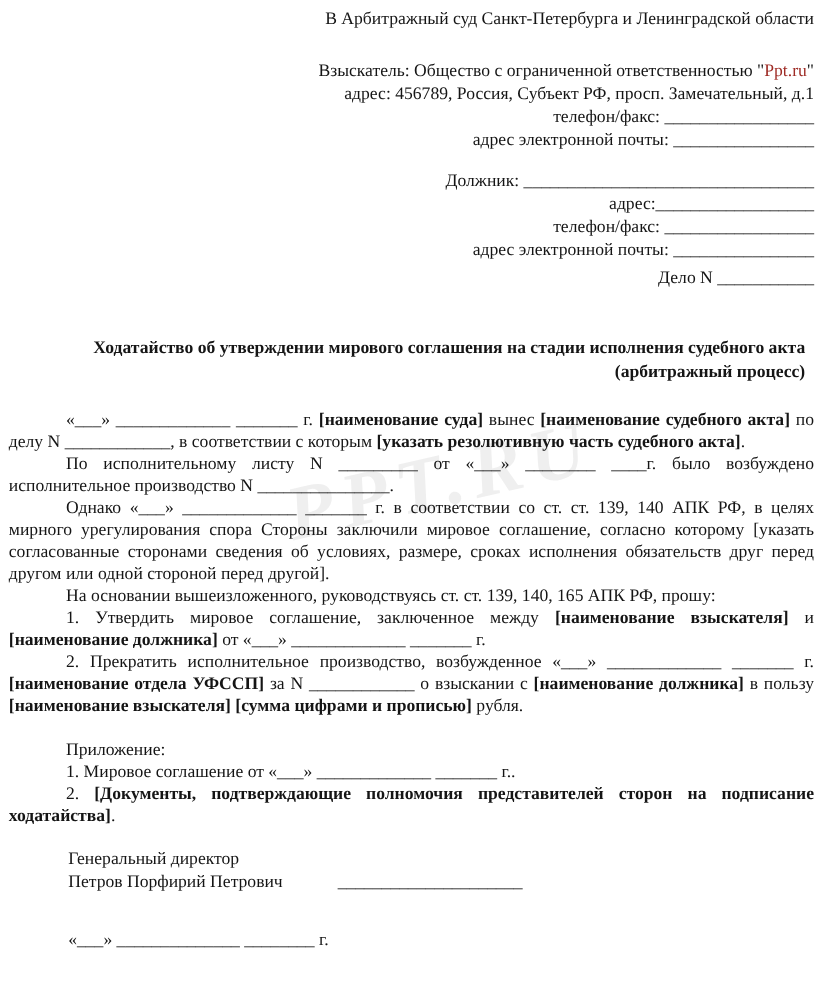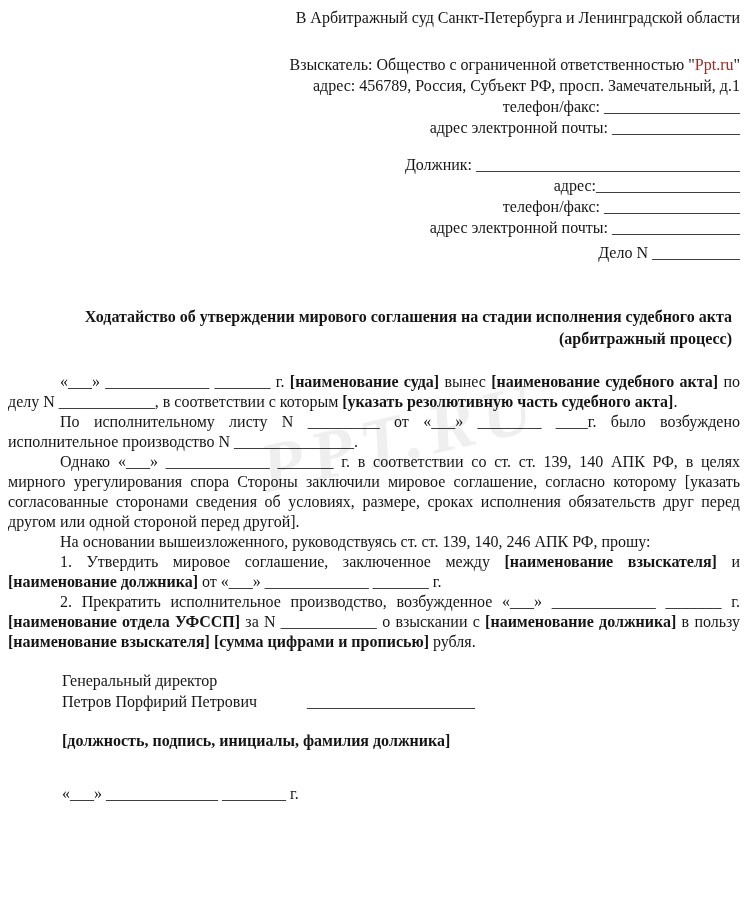--- a/index.html
+++ b/index.html
@@ -87,29 +87,33 @@
 
     <div class="doc-title">
       <div>Ходатайство об утверждении мирового соглашения на стадии исполнения судебного акта</div>
       <div>(арбитражный процесс)</div>
     </div>
 
     <div class="body-text">
       <p><span>«___» _____________ _______ г. </span><span class="seg-b">[наименование суда]</span><span> вынес </span><span class="seg-b">[наименование судебного акта]</span><span> по делу N ____________, в соответствии с которым </span><span class="seg-b">[указать резолютивную часть судебного акта]</span><span>.</span></p>
       <p><span>По исполнительному листу N _________ от «___» ________ ____г. было возбуждено исполнительное производство N _______________.</span></p>
       <p><span>Однако «___» _____________ _______ г. в соответствии со ст. ст. 139, 140 АПК РФ, в целях мирного урегулирования спора Стороны заключили мировое соглашение, согласно которому [указать согласованные сторонами сведения об условиях, размере, сроках исполнения обязательств друг перед другом или одной стороной перед другой].</span></p>
-      <p><span>На основании вышеизложенного, руководствуясь ст. ст. 139, 140, 246 АПК РФ, прошу:</span></p>
+      <p><span>На основании вышеизложенного, руководствуясь ст. ст. 139, 140, 165 АПК РФ, прошу:</span></p>
       <p><span>1. Утвердить мировое соглашение, заключенное между </span><span class="seg-b">[наименование взыскателя]</span><span> и </span><span class="seg-b">[наименование должника]</span><span> от «___» _____________ _______ г.</span></p>
       <p><span>2. Прекратить исполнительное производство, возбужденное «___» _____________ _______ г. </span><span class="seg-b">[наименование отдела УФССП]</span><span> за N ____________  о взыскании с </span><span class="seg-b">[наименование должника]</span><span> в пользу </span><span class="seg-b">[наименование взыскателя]</span><span> </span><span class="seg-b">[сумма цифрами и прописью]</span><span> рубля.</span></p>
     </div>
 
+    <div class="attachment">
+      <p>Приложение:</p>
+      <p><span>1. Мировое соглашение от «___» _____________ _______ г..</span></p>
+      <p><span>2. </span><span class="seg-b">[Документы, подтверждающие полномочия представителей сторон на подписание ходатайства]</span><span>.</span></p>
+    </div>
 
     <div class="signature">
       <div>Генеральный директор</div>
       <div class="sig-row">
         <span>Петров Порфирий Петрович</span><span class="sig-line">_____________________</span>
       </div>
-      <div class="debtor-sign">[должность, подпись, инициалы, фамилия должника]</div>
       <div class="date-line">«___» ______________ ________ г.</div>
     </div>
 
   </div>
 </div>
 
 </body></html>

